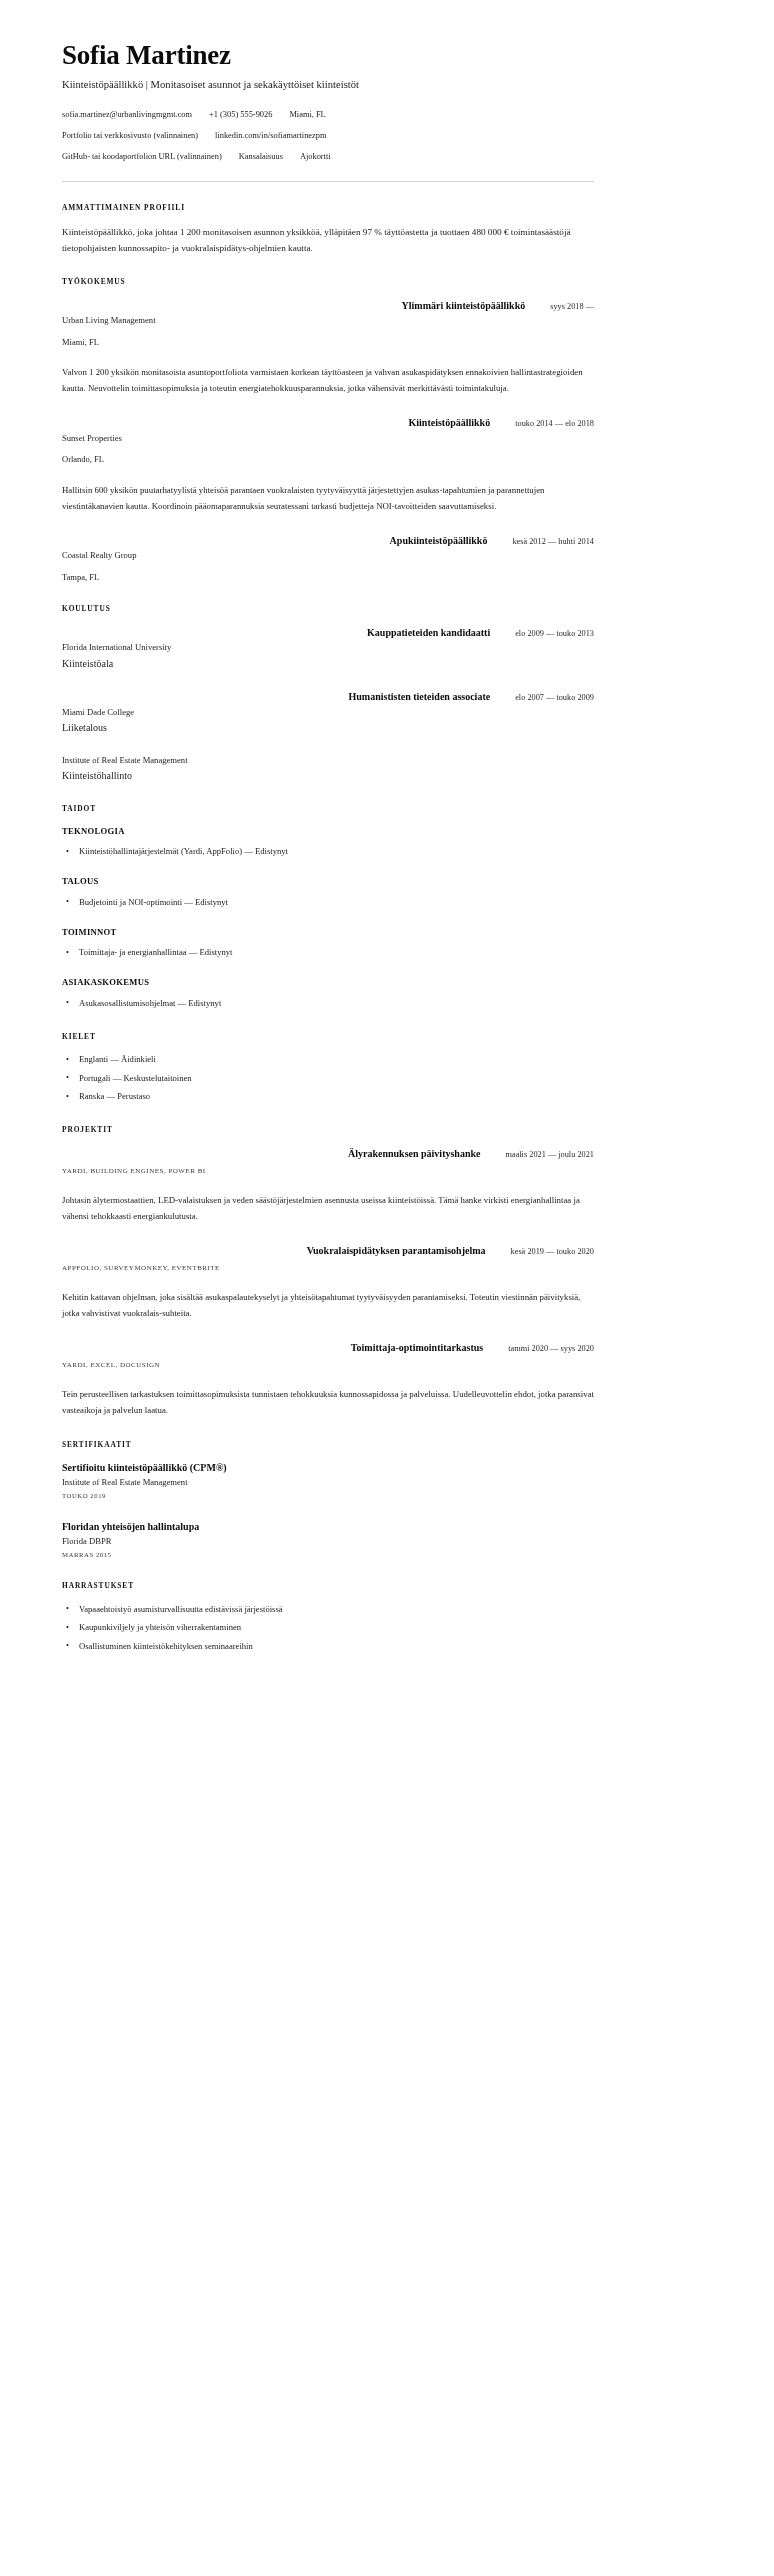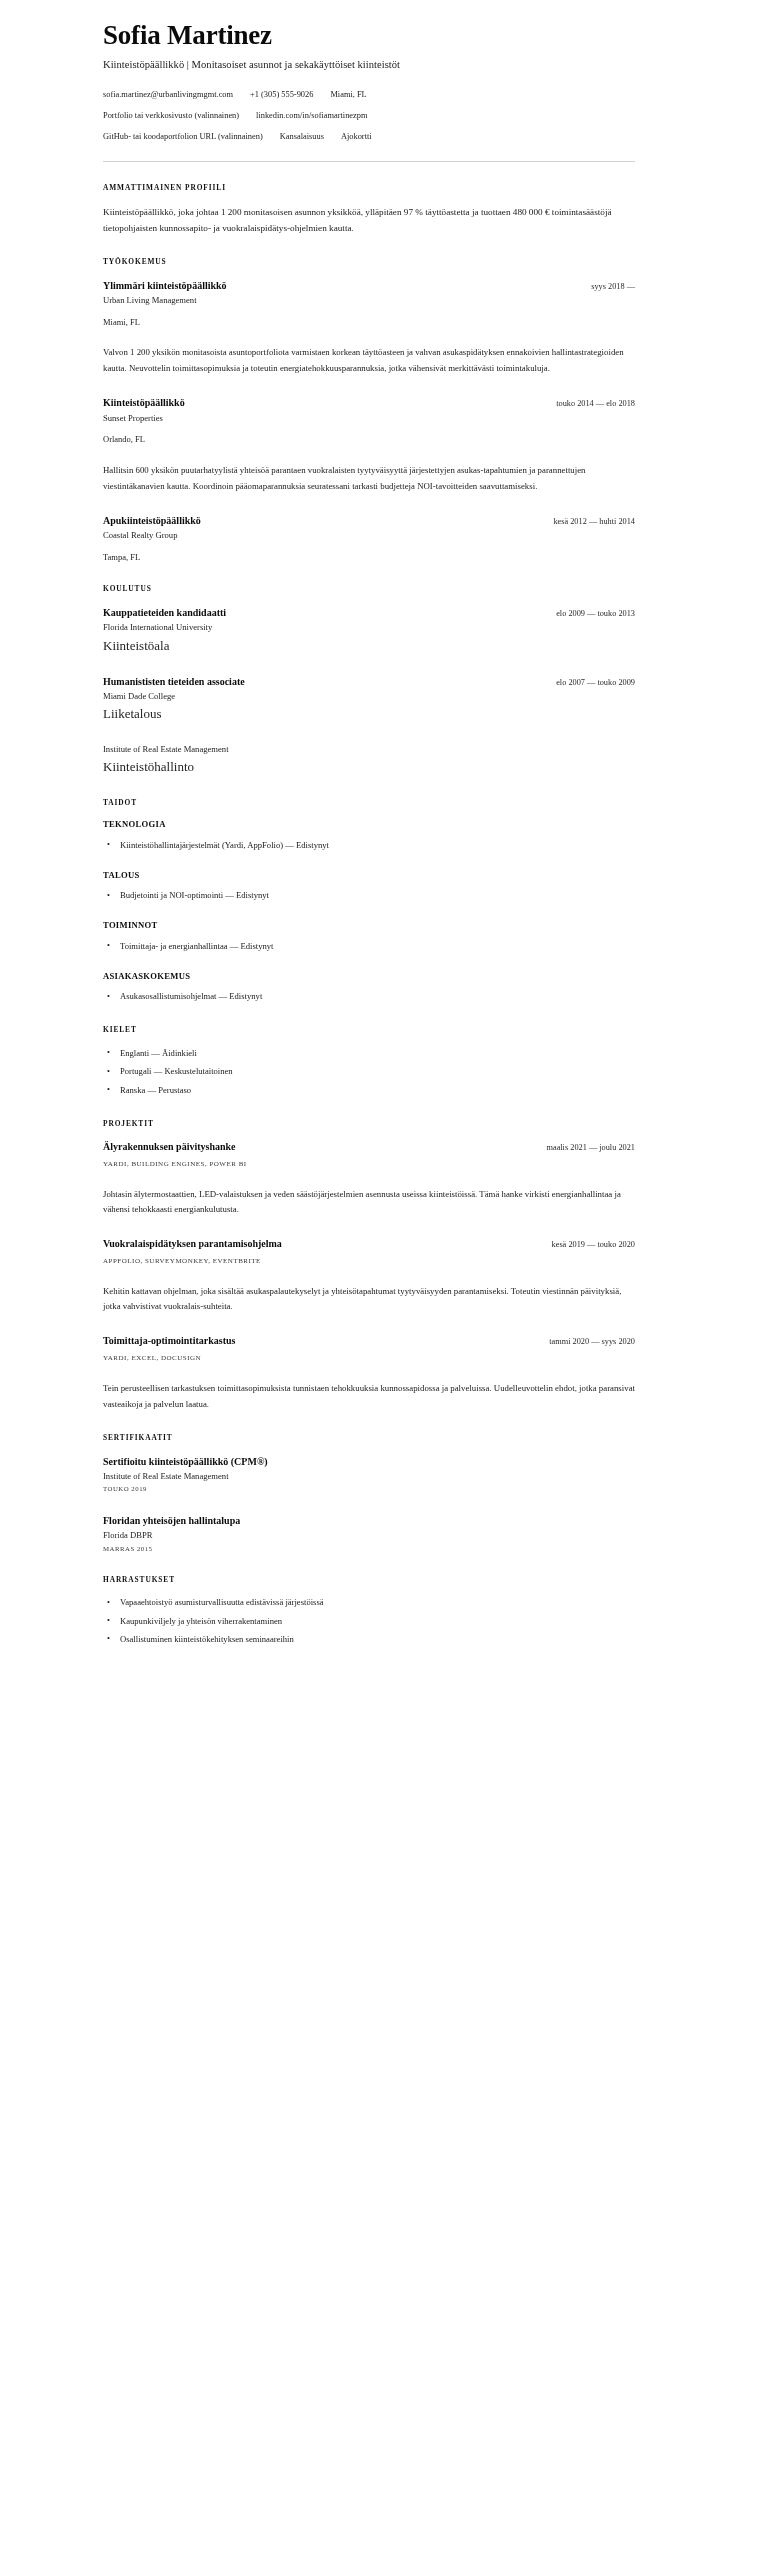--- a/index.html
+++ b/index.html
@@ -10,23 +10,22 @@
   body {
     font-family: "Liberation Serif", "DejaVu Serif", serif;
     color: #111111;
     -webkit-font-smoothing: antialiased;
   }
   .page {
     width: 656px;
     min-height: 2576px;
     box-sizing: border-box;
     background: #ffffff;
-    padding: 20px 62px 39px 62px;
+    padding: 40px 62px 39px 62px;
     position: relative;
-    margin-left: 41px;
   }
 
   
   .name {
     font-size: 27px;
     font-weight: bold;
     letter-spacing: -0.2px;
     line-height: 1.12;
     margin: 0 0 7.7px 0;
     color: #0b0b0b;
@@ -74,22 +73,22 @@
     max-width: 606px;
     text-align: left;
   }
 
   
   .entry { margin-bottom: 19.4px; }
   .entry:last-child { margin-bottom: 0; }
   .entry-head {
     display: flex;
     align-items: baseline;
-    justify-content: space-between;
-    gap: 8px;
+    justify-content: flex-end;
+    gap: 25px;
   }
   .entry-title {
     font-size: 10px;
     font-weight: bold;
     color: #0b0b0b;
     line-height: 1.3;
     margin: 0;
   }
   .entry-date {
     font-size: 8.3px;
@@ -104,21 +103,21 @@
     line-height: 1.5;
     margin: 1.9px 0 0 0;
   }
   .entry-loc {
     font-size: 8.5px;
     color: #242424;
     line-height: 1.5;
     margin: 8.4px 0 0 0;
   }
   .entry-sub {
-    font-size: 13px;
+    font-size: 10px;
     color: #242424;
     line-height: 1.5;
     margin: 1.3px 0 0 0;
   }
   .entry-desc {
     font-size: 8.8px;
     line-height: 1.78;
     color: #1a1a1a;
     margin: 17px 0 0 0;
     max-width: 600px;

